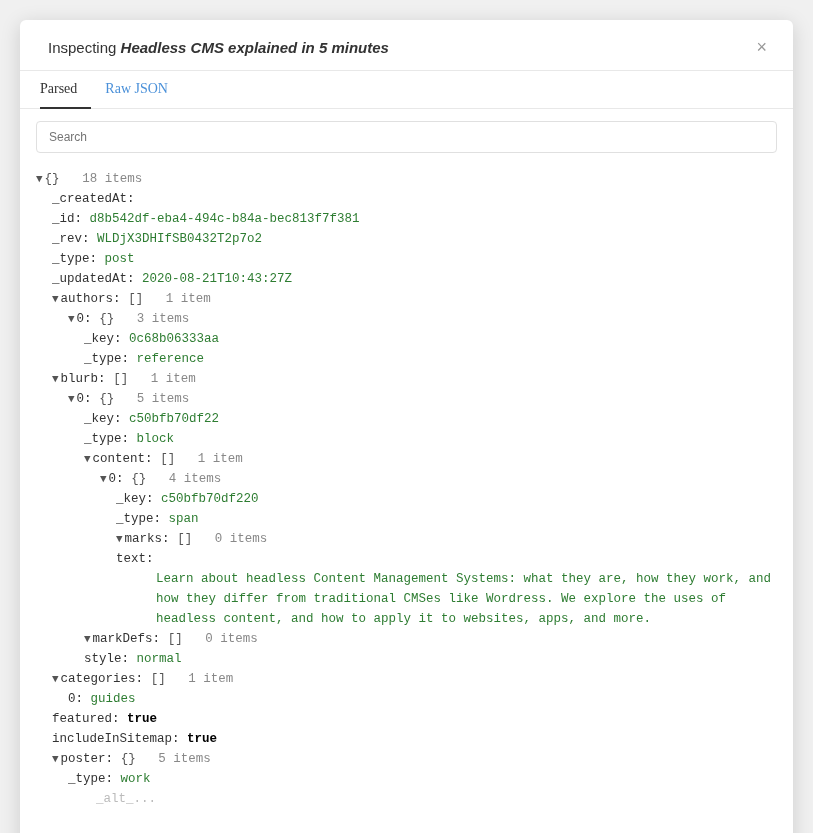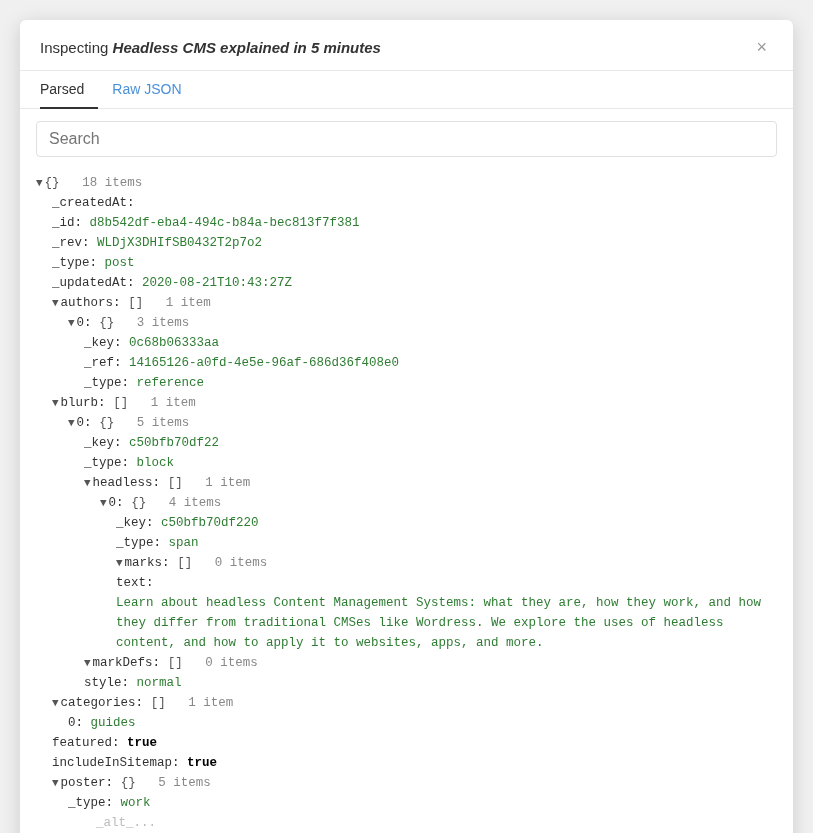--- a/index.html
+++ b/index.html
@@ -17,21 +17,21 @@
       box-shadow: 0 4px 20px rgba(0,0,0,0.15);
       width: 813px;
       min-height: 833px;
       display: flex;
       flex-direction: column;
     }
     .modal-header {
       display: flex;
       align-items: center;
       justify-content: space-between;
-      padding: 16px 20px 12px 20px;
+      padding: 16px 20px 12px 28px;
       border-bottom: 1px solid #e8e8e8;
     }
     .modal-title {
       font-size: 15px;
       color: #333;
       font-weight: 400;
     }
     .modal-title em {
       font-style: italic;
       font-weight: 600;
@@ -43,20 +43,21 @@
       font-size: 18px;
       color: #999;
       line-height: 1;
       padding: 2px 6px;
     }
     .tabs {
       display: flex;
       padding: 0 20px;
       border-bottom: 1px solid #e8e8e8;
       gap: 0;
+      font-family: Liberation Serif, serif;
     }
     .tab {
       padding: 10px 14px 10px 0;
       font-size: 14px;
       cursor: pointer;
       color: #333;
       border-bottom: 2px solid transparent;
       margin-bottom: -1px;
       font-weight: 500;
     }
@@ -66,21 +67,21 @@
     .tab-raw {
       color: #4a90d9;
       font-weight: 400;
       padding-left: 14px;
     }
     .search-bar {
       margin: 12px 16px;
       border: 1px solid #e0e0e0;
       border-radius: 4px;
       padding: 8px 12px;
-      font-size: 16px;
+      font-size: 12px;
       color: #bbb;
       width: calc(100% - 32px);
       outline: none;
     }
     .json-tree {
       font-family: 'SFMono-Regular', Consolas, 'Liberation Mono', Menlo, monospace;
       font-size: 12.5px;
       line-height: 1.6;
       padding: 4px 16px 16px 16px;
       overflow-y: auto;
@@ -102,20 +103,21 @@
       color: #555;
       user-select: none;
       margin-right: 2px;
       font-size: 11px;
     }
     .indent-1 { padding-left: 16px; }
     .text-wrap {
       white-space: pre-wrap;
       word-break: break-word;
       display: inline;
+      margin-left: 40px;
     }
   </style>
 </head>
 <body>
 
 <div class="modal">
   <div class="modal-header">
     <div class="modal-title">
       <span>Inspecting </span><em>Headless CMS explained in 5 minutes</em>
     </div>
@@ -160,23 +162,20 @@
       <div class="indent-1">
         <div class="line">
           <span class="toggle">▼</span>
           <span class="key">0: </span><span class="bracket">{} </span><span class="meta">3 items</span>
         </div>
         <div class="indent-1">
           <div class="line">
             <span class="key">_key: </span><span class="val-green">0c68b06333aa</span>
           </div>
           <div class="line">
-            <span class="key">_ref: </span><span class="val-green">14165126-a0fd-4e5e-96af-686d36f408e0</span>
-          </div>
-          <div class="line">
             <span class="key">_type: </span><span class="val-green">reference</span>
           </div>
         </div>
       </div>
 
       <div class="line">
         <span class="toggle">▼</span>
         <span class="key">blurb: </span><span class="bracket">[] </span><span class="meta">1 item</span>
       </div>
       <div class="indent-1">
@@ -187,21 +186,21 @@
         <div class="indent-1">
           <div class="line">
             <span class="key">_key: </span><span class="val-green">c50bfb70df22</span>
           </div>
           <div class="line">
             <span class="key">_type: </span><span class="val-green">block</span>
           </div>
 
           <div class="line">
             <span class="toggle">▼</span>
-            <span class="key">headless: </span><span class="bracket">[] </span><span class="meta">1 item</span>
+            <span class="key">content: </span><span class="bracket">[] </span><span class="meta">1 item</span>
           </div>
           <div class="indent-1">
             <div class="line">
               <span class="toggle">▼</span>
               <span class="key">0: </span><span class="bracket">{} </span><span class="meta">4 items</span>
             </div>
             <div class="indent-1">
               <div class="line">
                 <span class="key">_key: </span><span class="val-green">c50bfb70df220</span>
               </div>

